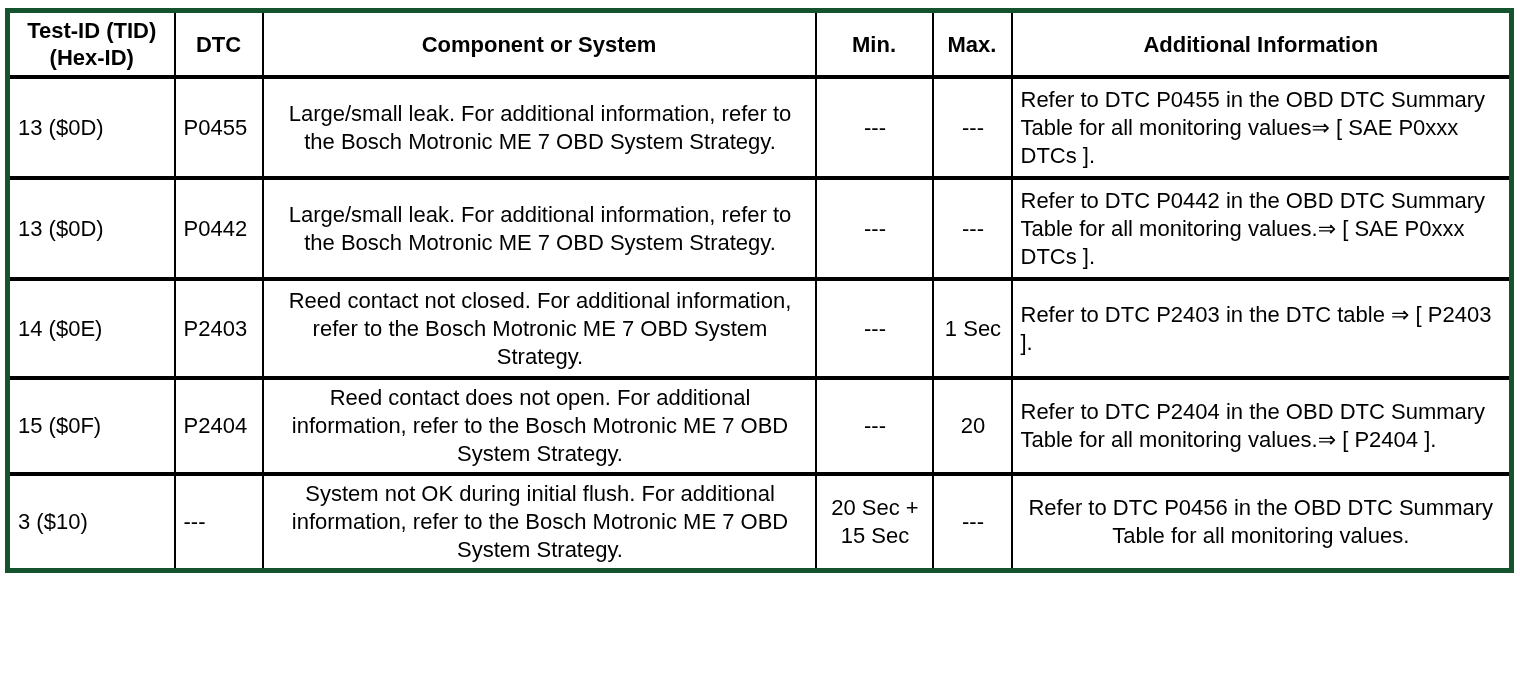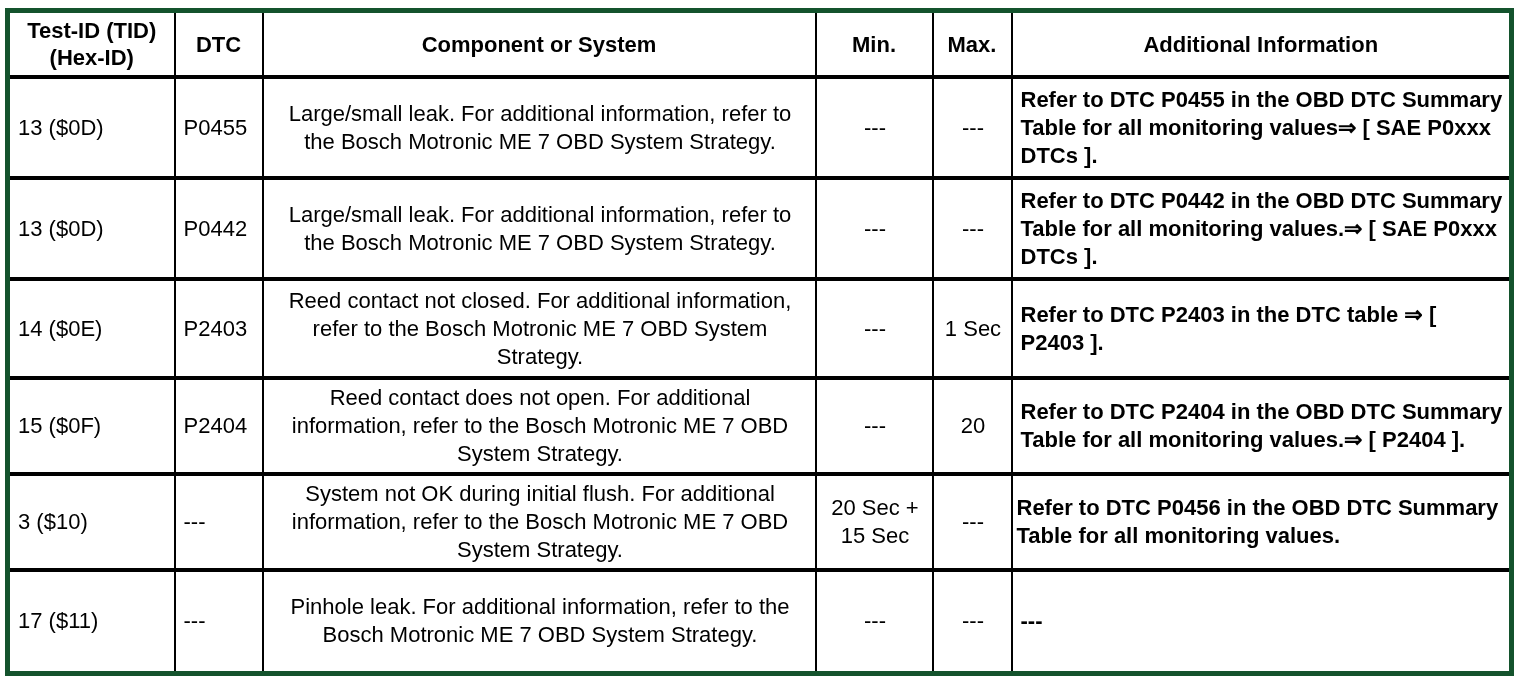--- a/index.html
+++ b/index.html
@@ -52,22 +52,22 @@
   tr.r1    { height: 101px; }
   tr.r2    { height: 99px; }
   tr.r3    { height: 92px; }
   tr.r4    { height: 92px; }
   tr.r5    { height: 103px; }
   td.c-tid  { text-align: left; padding: 4px 2px; }
   td.c-dtc  { padding: 4px 2px; }
   td.c-comp { text-align: center; }
   td.c-min  { text-align: center; padding: 4px 2px; }
   td.c-max  { text-align: center; padding: 4px 2px; }
-  td.c-info { text-align: left; font-weight: bold; }
-  td.c-info.center { text-align: left; padding: 4px 4px; }
+  td.c-info { text-align: left; }
+  td.c-info.center { text-align: center; padding: 4px 4px; }
 </style>
 </head>
 <body>
 
 <div class="page">
   <table class="spec">
     <colgroup>
       <col style="width:167px">
       <col style="width:88px">
       <col style="width:553px">
@@ -119,23 +119,15 @@
         <td class="c-info">Refer to DTC P2404 in the OBD DTC Summary Table for all monitoring values.⇒ [ P2404 ].</td>
       </tr>
       <tr class="r4">
         <td class="c-tid">3 ($10)</td>
         <td class="c-dtc">---</td>
         <td class="c-comp">System not OK during initial flush. For additional information, refer to the Bosch Motronic ME 7 OBD System Strategy.</td>
         <td class="c-min">20 Sec + 15 Sec</td>
         <td class="c-max">---</td>
         <td class="c-info center">Refer to DTC P0456 in the OBD DTC Summary Table for all monitoring values.</td>
       </tr>
-      <tr class="r5">
-        <td class="c-tid">17 ($11)</td>
-        <td class="c-dtc">---</td>
-        <td class="c-comp">Pinhole leak. For additional information, refer to the Bosch Motronic ME 7 OBD System Strategy.</td>
-        <td class="c-min">---</td>
-        <td class="c-max">---</td>
-        <td class="c-info">---</td>
-      </tr>
     </tbody>
   </table>
 </div>
 
 </body></html>

